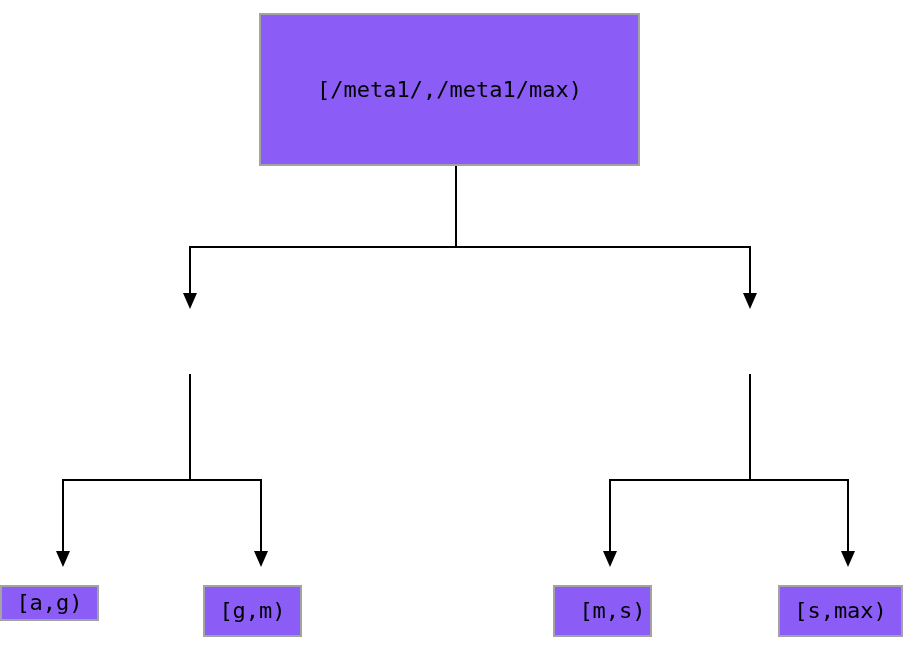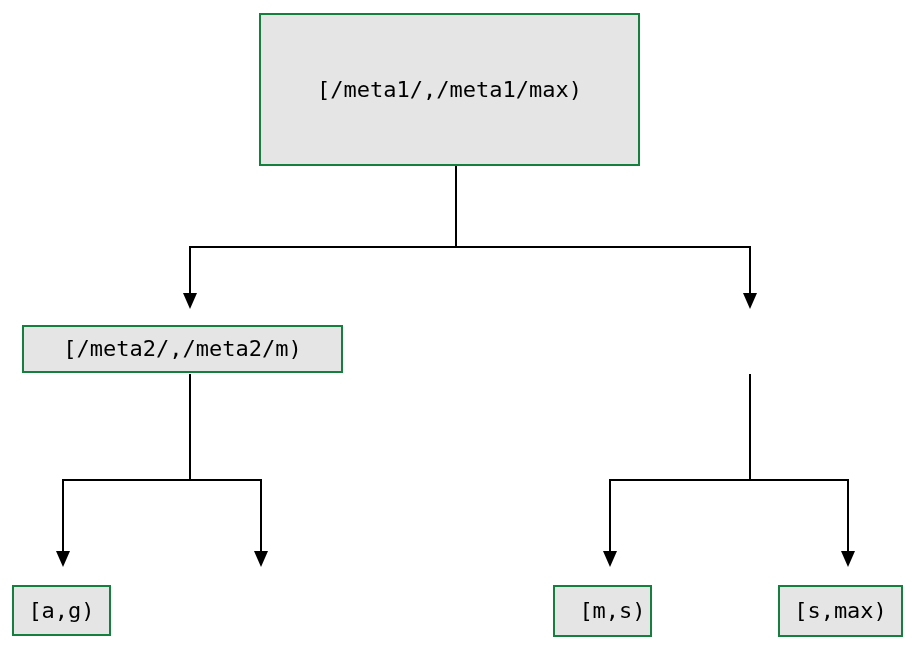--- a/index.html
+++ b/index.html
@@ -27,35 +27,35 @@
     stroke-width: 2;
     shape-rendering: crispEdges;
   }
   .connectors polygon {
     fill: #000000;
     stroke: none;
   }
   .node {
     position: absolute;
     box-sizing: border-box;
-    border: 2px solid #15803d;
-    background: #e5e5e5;
+    border: 2px solid #a3a3a3;
+    background: #8b5cf6;
     color: #000000;
     display: flex;
     align-items: center;
     justify-content: center;
     font-size: 22px;
     line-height: 1;
     white-space: nowrap;
     letter-spacing: 0px;
   }
   .n-root  { left: 259px; top: 13px;  width: 381px; height: 153px; }
   .n-l2a   { left: 22px;  top: 325px; width: 321px; height: 48px; }
   .n-l2b   { left: 580px; top: 325px; width: 322px; height: 48px; }
-  .n-leaf0 { left: 12px;   top: 585px; width: 99px;  height: 51px; }
+  .n-leaf0 { left: 0;   top: 585px; width: 99px;  height: 36px; }
   .n-leaf1 { left: 203px; top: 585px; width: 99px;  height: 52px; }
   .n-leaf2 { left: 553px; top: 585px; width: 99px;  height: 52px; padding-left: 20px; }
   .n-leaf3 { left: 778px; top: 585px; width: 125px; height: 52px; justify-content: center; }
 </style>
 </head>
 <body>
 
 <div class="canvas">
 
   <svg class="connectors" viewBox="0 0 912 652" xmlns="http://www.w3.org/2000/svg">
@@ -79,29 +79,29 @@
     <line x1="610" y1="480" x2="610" y2="553"></line>
     <polygon points="603,551 617,551 610,567"></polygon>
     <line x1="848" y1="480" x2="848" y2="553"></line>
     <polygon points="841,551 855,551 848,567"></polygon>
   </svg>
 
   <div class="node n-root">
     <span>[/meta1/,/meta1/max)</span>
   </div>
 
-  <div class="node n-l2a">
-    <span>[/meta2/,/meta2/m)</span>
-  </div>
 
 
   <div class="node n-leaf0">
     <span>[a,g)</span>
   </div>
 
+  <div class="node n-leaf1">
+    <span>[g,m)</span>
+  </div>
 
   <div class="node n-leaf2">
     <span>[m,s)</span>
   </div>
 
   <div class="node n-leaf3">
     <span>[s,max)</span>
   </div>
 
 </div>

